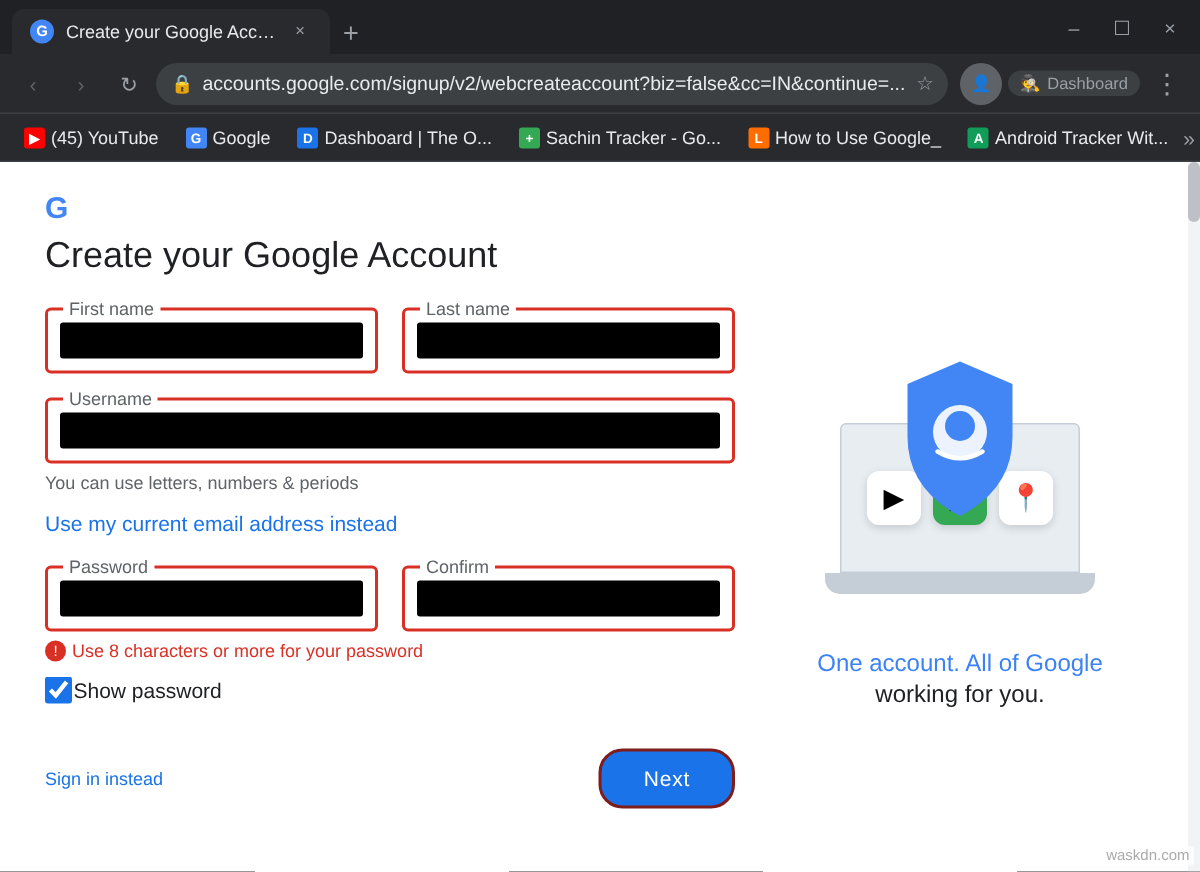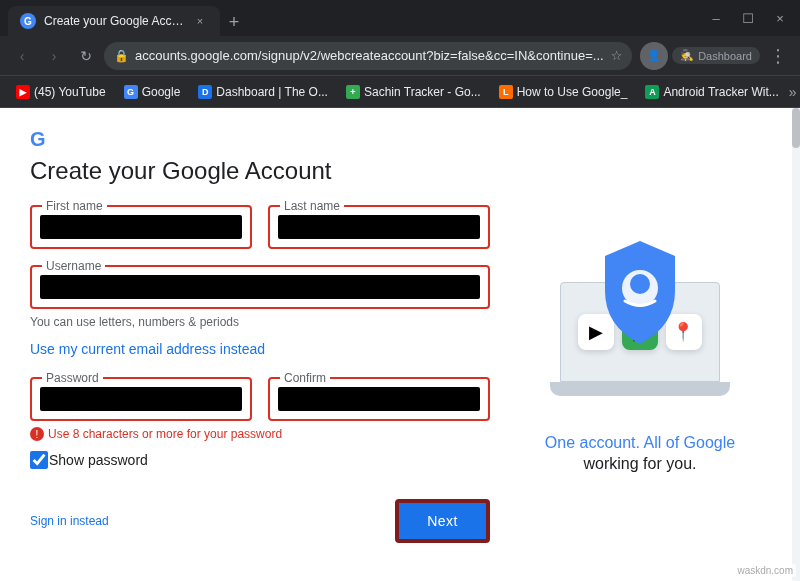--- a/index.html
+++ b/index.html
@@ -72,21 +72,21 @@
     .password-row { display: flex; gap: 16px; margin-bottom: 6px; }
     .error-text { font-size: 12px; color: #d93025; display: flex; align-items: center; gap: 4px; margin-bottom: 8px; }
     .error-icon { width: 14px; height: 14px; background: #d93025; border-radius: 50%; color: white; font-size: 10px; display: flex; align-items: center; justify-content: center; flex-shrink: 0; }
 
     .checkbox-row { display: flex; align-items: center; gap: 1px; margin: 10px 0 30px; }
     .checkbox-input { width: 18px; height: 18px; accent-color: #1a73e8; cursor: pointer; }
     .checkbox-label { font-size: 14px; color: #202124; }
 
     .bottom-row { display: flex; align-items: center; justify-content: space-between; margin-top: 10px; }
     .sign-in-link { font-size: 12px; color: #1a73e8; cursor: pointer; font-weight: 500; text-decoration: none; }
-    .next-btn { background: #1a73e8; color: white; border: 4px solid #7f1d1d; border-radius: 4px; padding: 10px 28px; font-size: 14px; font-weight: 500; cursor: pointer; letter-spacing: 0.5px; }
+    .next-btn { background: #1a73e8; color: white; border: 2px solid #7f1d1d; border-radius: 16px; padding: 10px 28px; font-size: 14px; font-weight: 500; cursor: pointer; letter-spacing: 0.5px; }
 
     
     .shield-illustration { position: relative; width: 180px; height: 160px; margin-bottom: 16px; }
 
     .illus-title { font-size: 16px; color: #3b82f6; text-align: center; font-weight: 400; line-height: 1.4; margin-top: 20px; }
     .illus-subtitle { font-size: 16px; color: #202124; text-align: center; font-weight: 400; }
 
     
     .watermark { position: fixed; bottom: 4px; right: 4px; font-size: 10px; color: #aaa; background: rgba(255,255,255,0.7); padding: 1px 3px; border-radius: 2px; z-index: 999; }
   </style>

